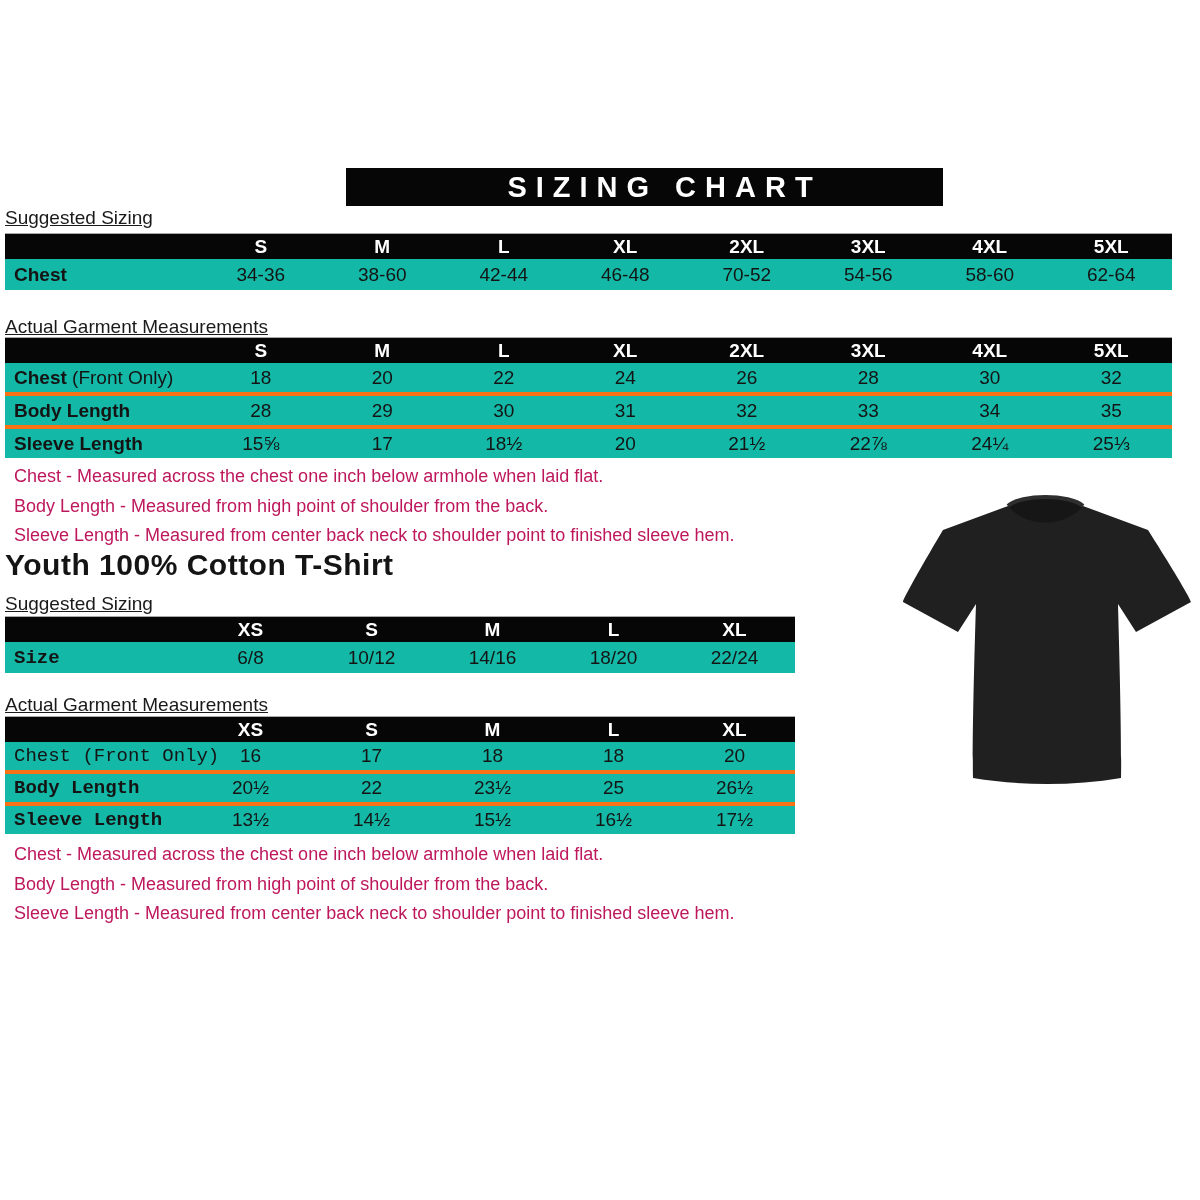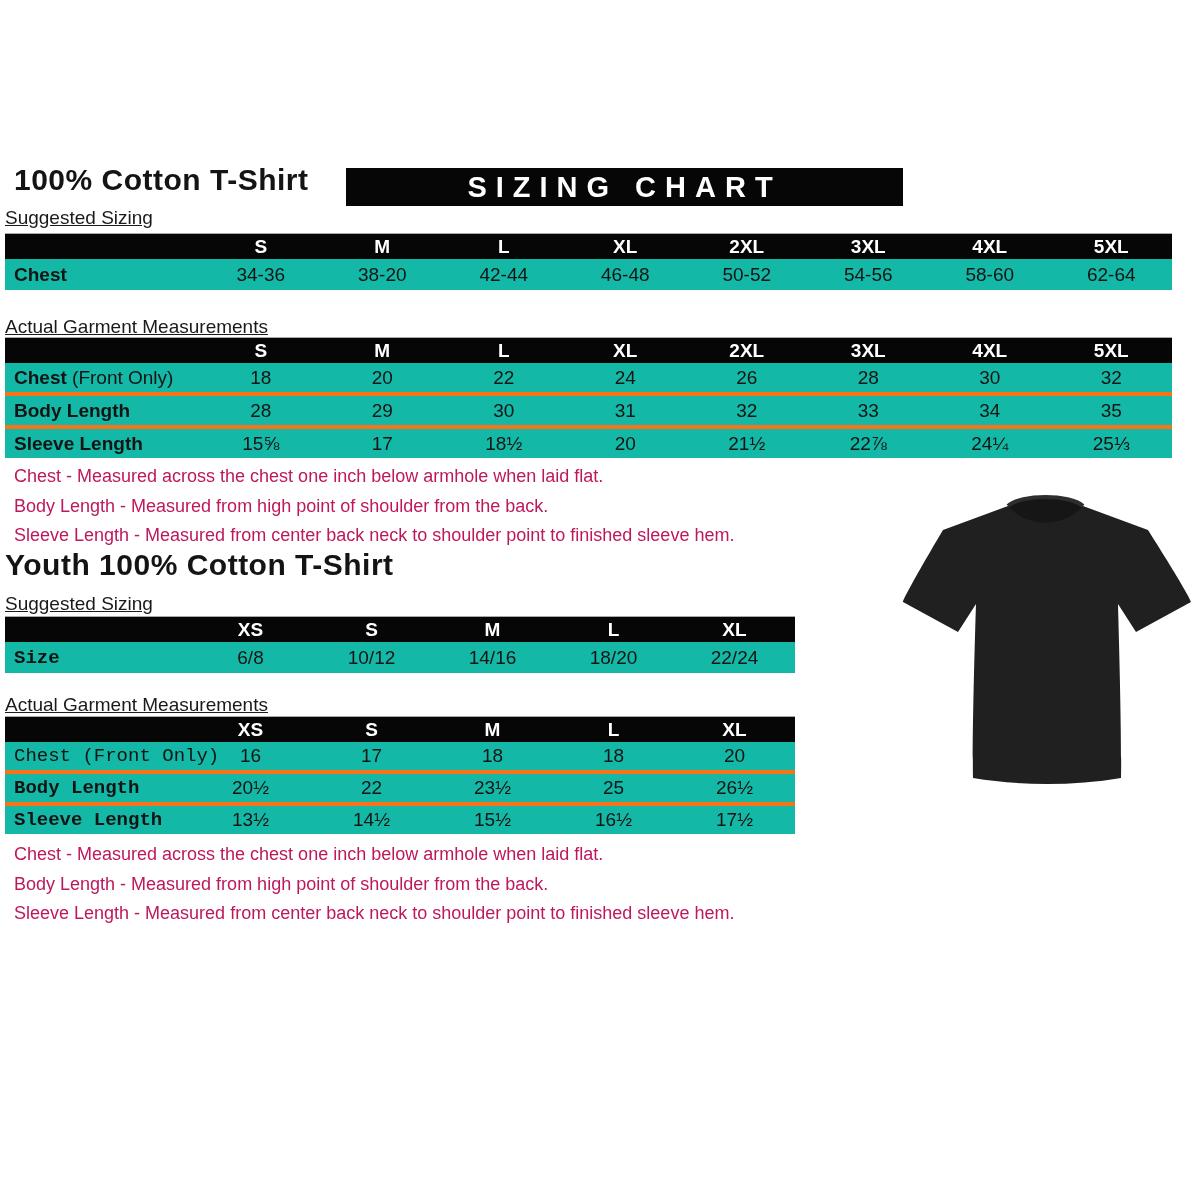--- a/index.html
+++ b/index.html
@@ -32,45 +32,44 @@
   .notes { font-size:18px; line-height:29.5px; color:#be185d; }
   .notes div { white-space:nowrap; }
 
   .shirtbox { width:305px; height:325px; }
 </style>
 </head>
 <body>
 
 <div id="canvas">
 
-  <div class="abs h1" style="left:14px; top:163px;">100% Cotton T-Shirt</div>
-
-  <div class="abs banner" style="left:346px; top:168px; width:557px;">SIZING CHART</div>
+
+  <div class="abs banner" style="left:346px; top:168px; width:557px;padding-left:40px;">SIZING CHART</div>
 
   <div class="abs seclabel" style="left:5px; top:207px;">Suggested Sizing</div>
 
   <div class="abs tbl adult" style="left:5px; top:233px; width:1167px;">
     <div class="tr head">
       <div class="cell lbl"></div>
       <div class="cell hd">S</div>
       <div class="cell hd">M</div>
       <div class="cell hd">L</div>
       <div class="cell hd">XL</div>
       <div class="cell hd">2XL</div>
       <div class="cell hd">3XL</div>
       <div class="cell hd">4XL</div>
       <div class="cell hd">5XL</div>
     </div>
     <div class="tr data">
       <div class="cell lbl"><b>Chest</b></div>
       <div class="cell">34-36</div>
-      <div class="cell">38-20</div>
+      <div class="cell">38-60</div>
       <div class="cell">42-44</div>
       <div class="cell">46-48</div>
-      <div class="cell">50-52</div>
+      <div class="cell">70-52</div>
       <div class="cell">54-56</div>
       <div class="cell">58-60</div>
       <div class="cell">62-64</div>
     </div>
   </div>
 
   <div class="abs seclabel" style="left:5px; top:316px;">Actual Garment Measurements</div>
 
   <div class="abs tbl adult" style="left:5px; top:337px; width:1167px;">
     <div class="tr head">

